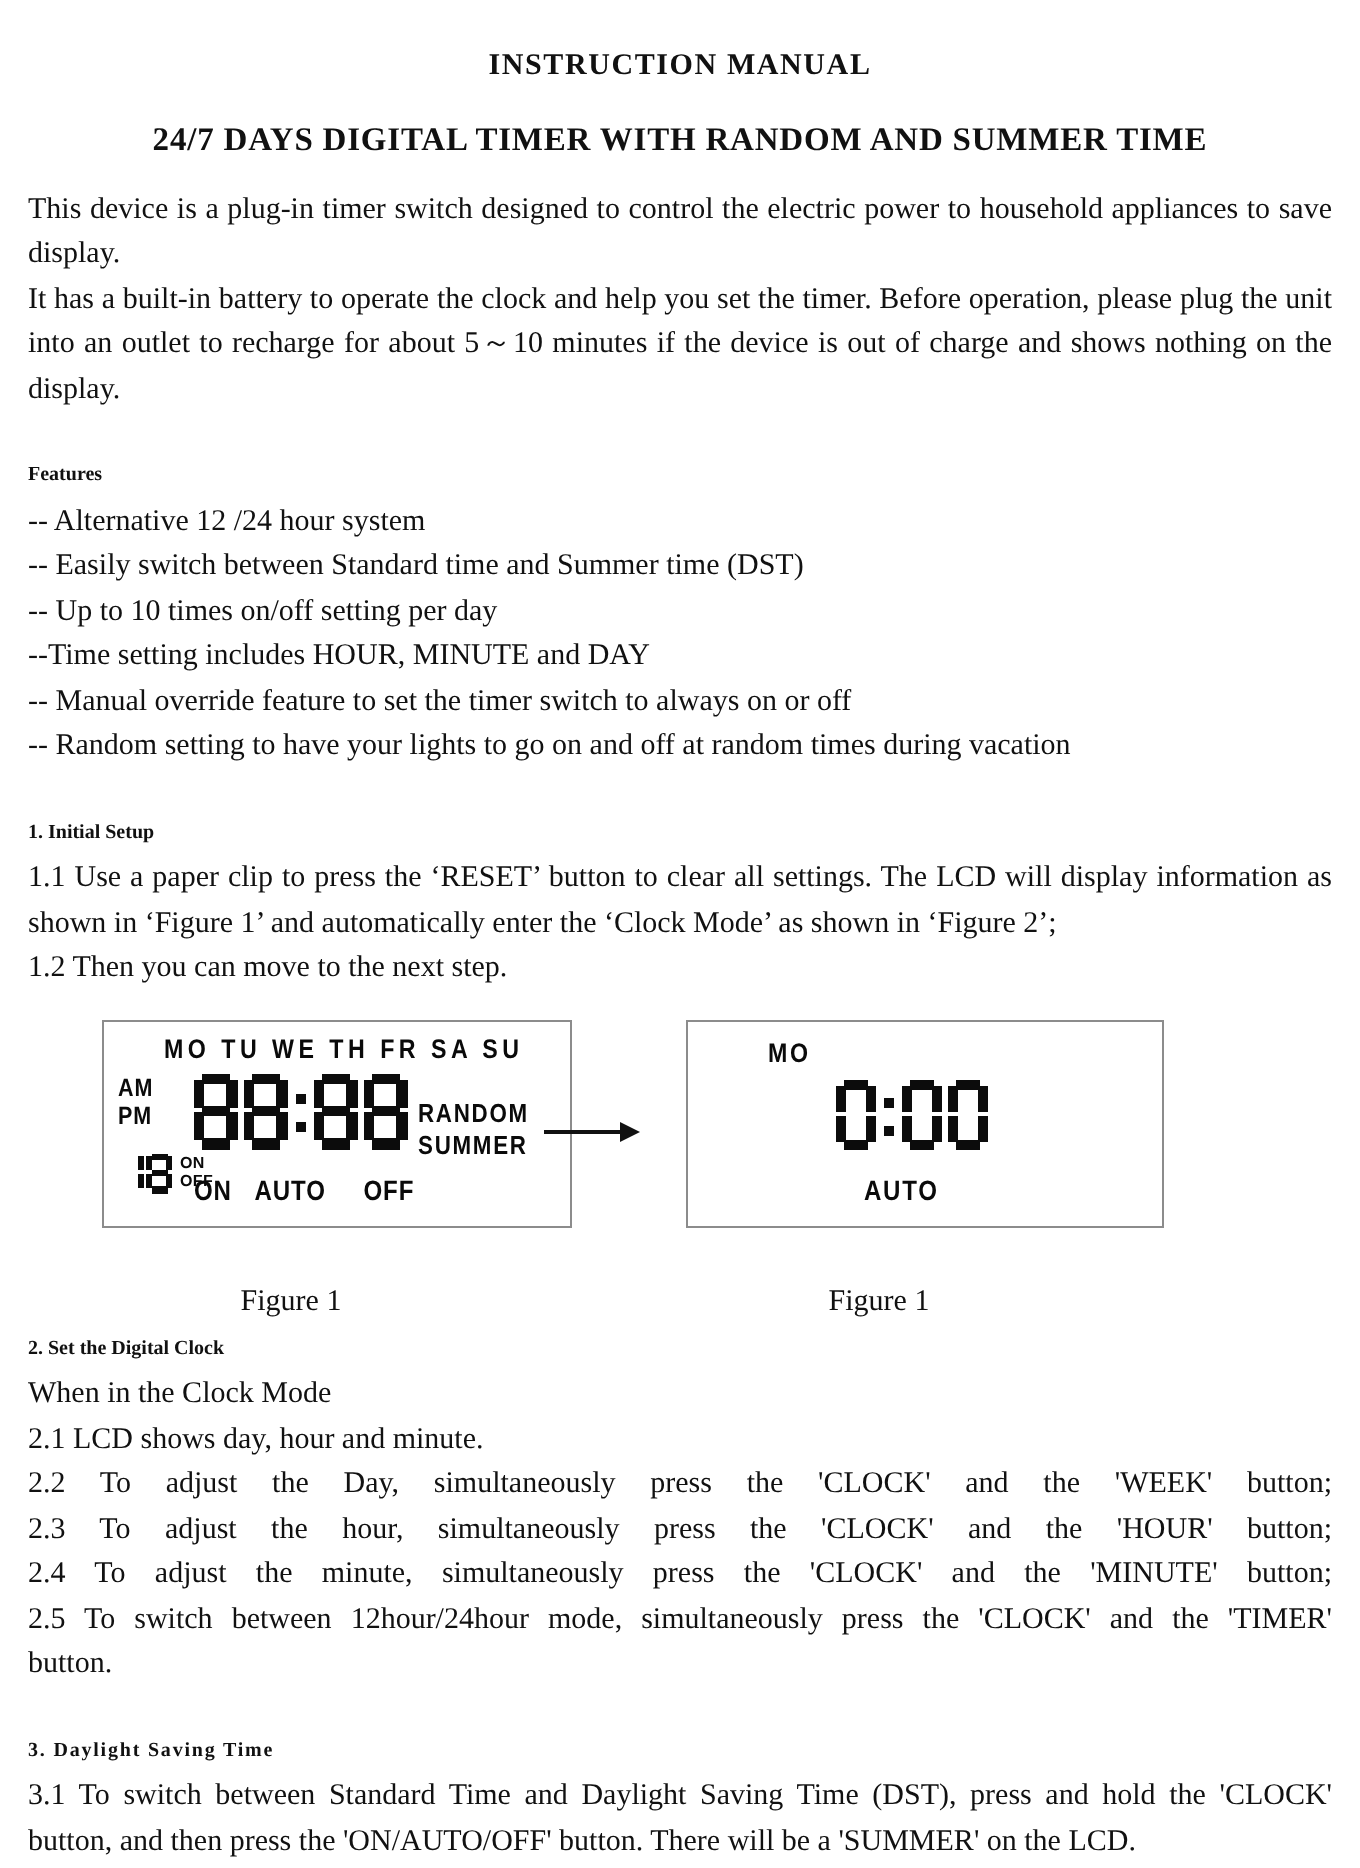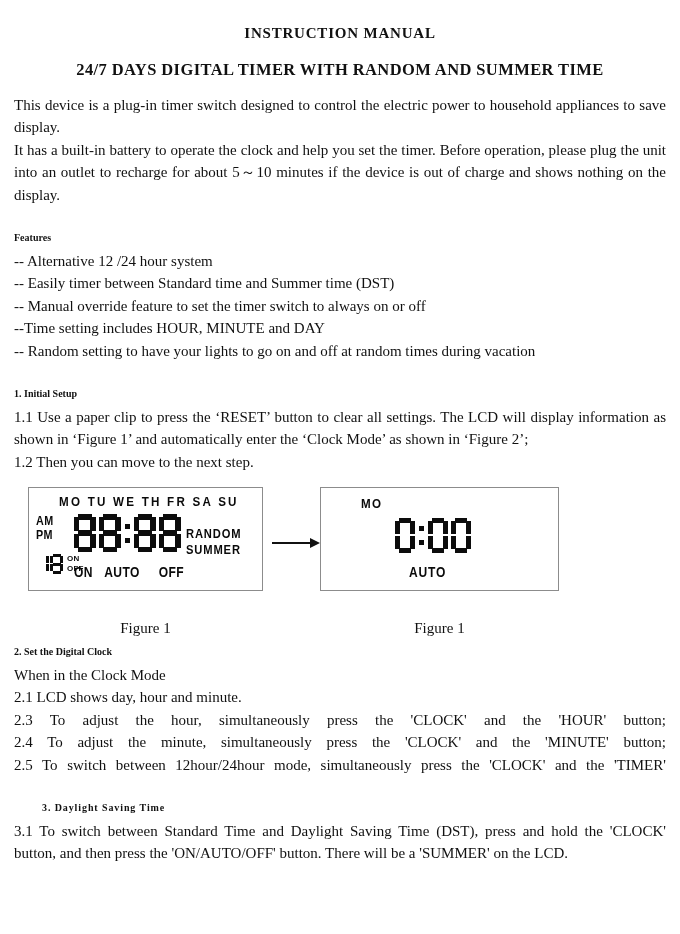--- a/index.html
+++ b/index.html
@@ -63,37 +63,38 @@
     text-align: justify;
     text-align-last: justify;
   }
 
   .sec-head {
     font-size: 10px;
     font-weight: bold;
     line-height: 22.5px;
     margin: 0;
   }
-  .sec-head.spaced { letter-spacing: 0.9px; margin-left: 28px; }
+  .sec-head.spaced { letter-spacing: 0.9px; }
   .gap-sm { height: 13px; }
   .gap-md { height: 21px; }
 
   
   .figures {
     position: relative;
     height: 112px;
     margin-top: 14px;
   }
   .lcd-box {
     position: absolute;
     top: 0;
     border: 1.5px solid #8c8c8c;
     background: #ffffff;
     box-sizing: border-box;
     height: 104px;
+    margin-left: 23px;
   }
   #fig1-box { left: 14px; width: 235px; }
   #fig2-box { left: 306px; width: 239px; }
 
   .lcd-inner {
     position: relative;
     width: 100%;
     height: 100%;
     font-family: "Liberation Sans", "DejaVu Sans", sans-serif;
     font-weight: bold;
@@ -236,23 +237,24 @@
   <h1 class="doc-title">INSTRUCTION  MANUAL</h1>
   <h2 class="doc-subtitle">24/7  DAYS  DIGITAL  TIMER  WITH  RANDOM  AND  SUMMER  TIME</h2>
 
   <p class="para first">This device is a plug-in timer switch designed to control the electric power to household appliances to save display.</p>
   <p class="para">It has a built-in battery to operate the clock and help you set the timer. Before operation, please plug the unit into an outlet to recharge for about 5～10 minutes if the device is out of charge and shows nothing on the display.</p>
 
   <div class="gap-md"></div>
 
   <div class="sec-head">Features</div>
   <div class="line">-- Alternative 12 /24 hour system</div>
-  <div class="line">-- Easily timer between Standard time and Summer time (DST)</div>
+  <div class="line">-- Easily switch between Standard time and Summer time (DST)</div>
+  <div class="line">-- Up to 10 times on/off setting per day</div>
+  <div class="line">--Time setting includes HOUR, MINUTE and DAY</div>
   <div class="line">-- Manual override feature to set the timer switch to always on or off</div>
-  <div class="line">--Time setting includes HOUR, MINUTE and DAY</div>
   <div class="line">-- Random setting to have your lights to go on and off at random times during vacation</div>
 
   <div class="gap-md"></div>
 
   <div class="sec-head">1. Initial Setup</div>
   <p class="para">1.1 Use a paper clip to press the ‘RESET’ button to clear all settings. The LCD will display information as shown in ‘Figure 1’ and automatically enter the ‘Clock Mode’ as shown in ‘Figure 2’;</p>
   <div class="line">1.2 Then you can move to the next step.</div>
 
   <div class="figures">
 
@@ -394,23 +396,25 @@
   <div class="captions">
     <div class="caption" id="cap1">Figure 1</div>
     <div class="caption" id="cap2">Figure 1</div>
   </div>
 
   <div class="gap-sm"></div>
 
   <div class="sec-head">2. Set the Digital Clock</div>
   <div class="line">When in the Clock Mode</div>
   <div class="line">2.1 LCD shows day, hour and minute.</div>
+  <div class="justified-line">2.2 To adjust the Day, simultaneously press the 'CLOCK' and the 'WEEK' button;</div>
   <div class="justified-line">2.3 To adjust the hour, simultaneously press the 'CLOCK' and the 'HOUR' button;</div>
   <div class="justified-line">2.4 To adjust the minute, simultaneously press the 'CLOCK' and the 'MINUTE' button;</div>
   <div class="justified-line">2.5 To switch between 12hour/24hour mode, simultaneously press the 'CLOCK' and the 'TIMER'</div>
+  <div class="line">button.</div>
 
   <div class="gap-md"></div>
 
   <div class="sec-head spaced">3. Daylight  Saving  Time</div>
   <div class="justified-line">3.1 To switch between Standard Time and Daylight Saving Time (DST), press and hold the 'CLOCK'</div>
   <div class="line">button, and then press the 'ON/AUTO/OFF' button. There will be a 'SUMMER' on the LCD.</div>
 
 </div>
 
 </body></html>

